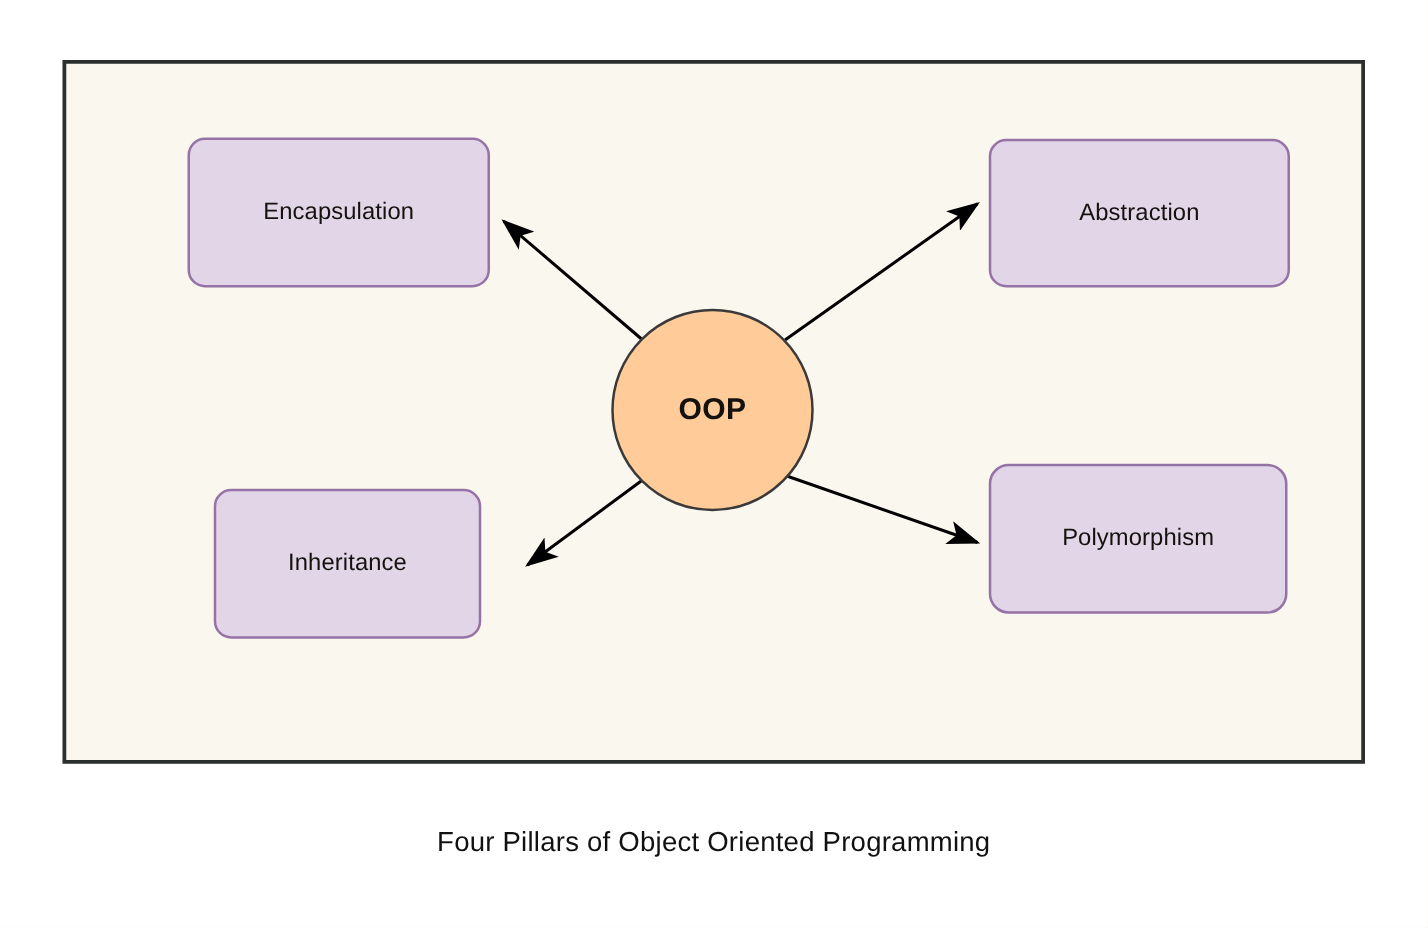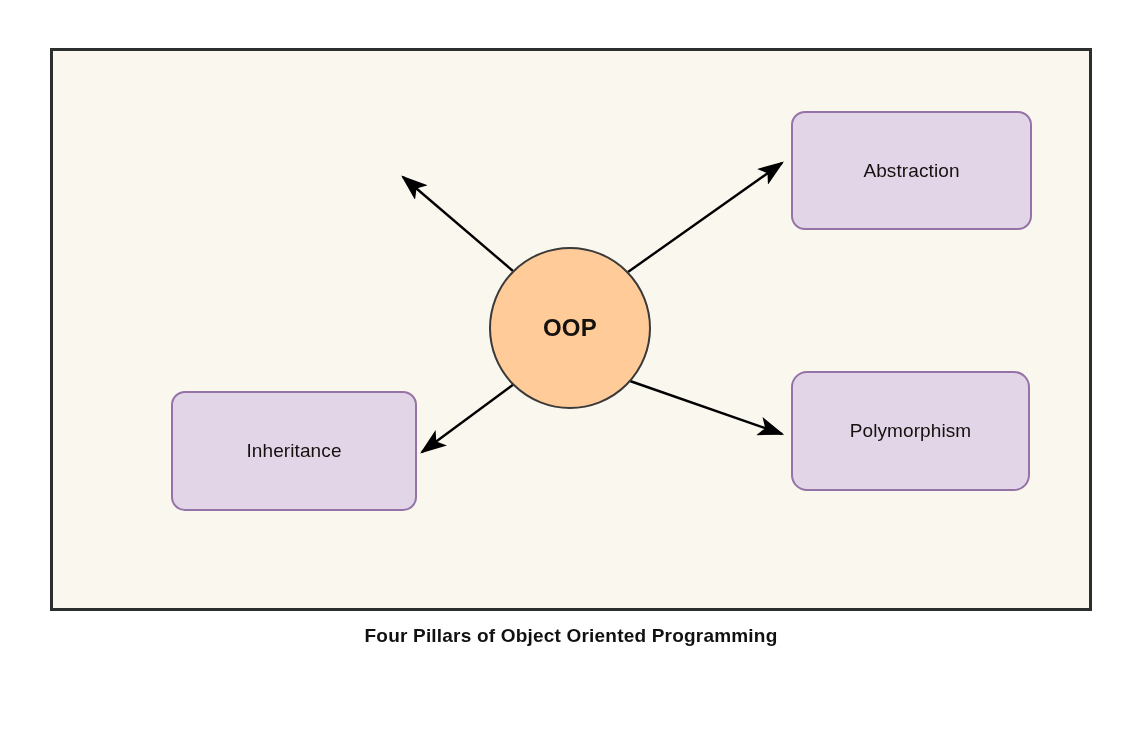--- a/index.html
+++ b/index.html
@@ -61,21 +61,21 @@
     font-size: 19px;
     font-weight: 400;
     color: #14110f;
     letter-spacing: 0.1px;
     white-space: nowrap;
   }
 
   
   #node-encapsulation { left: 97px;  top: 59px;  width: 242px; height: 120px; }
   #node-abstraction   { left: 738px; top: 60px;  width: 241px; height: 119px; }
-  #node-inheritance   { left: 118px; top: 340px; width: 246px; height: 120px; }
+  #node-inheritance   { left: 118px; top: 340px; width: 214px; height: 120px; }
   #node-polymorphism  { left: 738px; top: 320px; width: 239px; height: 120px; border-radius: 16px; }
 
   
   #hub-node {
     position: absolute;
     left: 436px;
     top: 196px;
     width: 162px;
     height: 162px;
     box-sizing: border-box;
@@ -91,26 +91,26 @@
     font-size: 24px;
     font-weight: bold;
     color: #14110f;
     letter-spacing: 0.3px;
   }
 
   
   #diagram-caption {
     position: absolute;
     left: 0;
-    top: 625px;
+    top: 661px;
     width: 1142px;
     text-align: center;
     font-family: "Liberation Sans", sans-serif;
-    font-size: 19px;
-    font-weight: bold;
+    font-size: 22px;
+    font-weight: normal;
     color: #111111;
     letter-spacing: 0.2px;
   }
 </style>
 </head>
 <body>
 
 <div id="stage">
 
   <div id="diagram-frame">
@@ -124,20 +124,23 @@
 
       <line x1="460" y1="220" x2="350" y2="126" stroke="#000000" stroke-width="2.4" marker-end="url(#arrowhead)"></line>
 
       <line x1="575" y1="221" x2="729" y2="112" stroke="#000000" stroke-width="2.4" marker-end="url(#arrowhead)"></line>
 
       <line x1="461" y1="333" x2="369" y2="401" stroke="#000000" stroke-width="2.4" marker-end="url(#arrowhead)"></line>
 
       <line x1="577" y1="330" x2="729" y2="383" stroke="#000000" stroke-width="2.4" marker-end="url(#arrowhead)"></line>
     </svg>
 
+    <div class="pillar-node" id="node-encapsulation">
+      <span class="node-label">Encapsulation</span>
+    </div>
 
     <div class="pillar-node" id="node-abstraction">
       <span class="node-label">Abstraction</span>
     </div>
 
     <div class="pillar-node" id="node-inheritance">
       <span class="node-label">Inheritance</span>
     </div>
 
     <div class="pillar-node" id="node-polymorphism">

